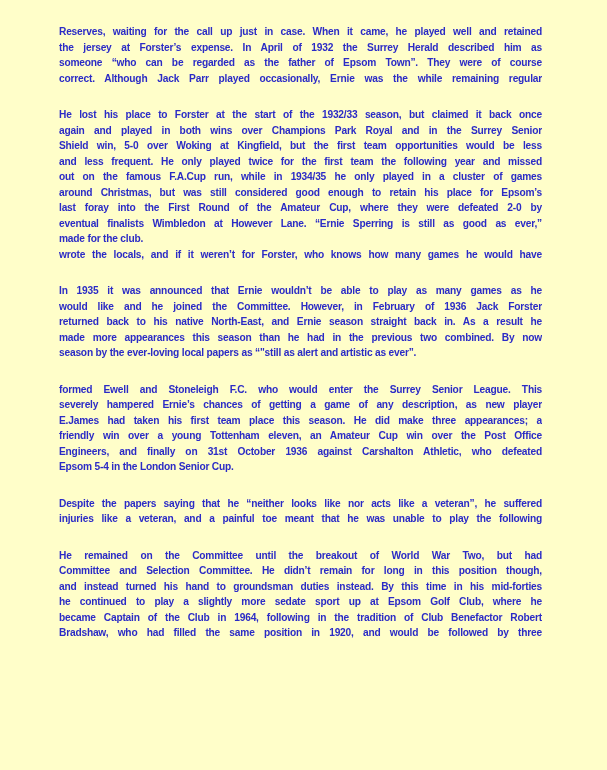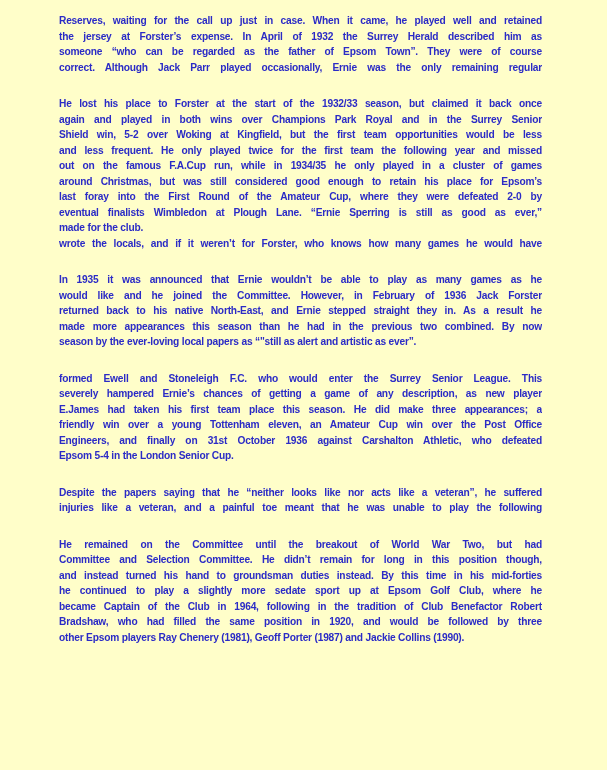--- a/index.html
+++ b/index.html
@@ -12,21 +12,21 @@
     background: #FFFEC9;
     overflow: hidden;
   }
   .page {
     box-sizing: border-box;
     width: 607px;
     height: 770px;
     padding: 9px 65px 0 59px;
   }
   .para {
-    margin: 4px 0 21px 0;
+    margin: 15px 0 21px 0;
   }
   .para:last-child {
     margin-bottom: 0;
   }
   .line {
     font-family: "Liberation Sans", "DejaVu Sans", sans-serif;
     font-weight: bold;
     font-size: 10.2px;
     letter-spacing: -0.2px;
     line-height: 15.5px;
@@ -44,38 +44,38 @@
 </style>
 </head>
 <body style="background: rgb(255, 254, 201);">
 
 <main class="page">
   <div id="article-body" style="color: rgb(43, 43, 198);">
       <div class="para">
         <div class="line">Reserves, waiting for the call up just in case. When it came, he played well and retained</div>
         <div class="line">the jersey at Forster’s expense. In April of 1932 the Surrey Herald described him as</div>
         <div class="line">someone “who can be regarded as the father of Epsom Town”. They were of course</div>
-        <div class="line">correct. Although Jack Parr played occasionally, Ernie was the only remaining regular</div>
+        <div class="line">correct. Although Jack Parr played occasionally, Ernie was the while remaining regular</div>
       </div>
       <div class="para">
         <div class="line">He lost his place to Forster at the start of the 1932/33 season, but claimed it back once</div>
         <div class="line">again and played in both wins over Champions Park Royal and in the Surrey Senior</div>
-        <div class="line">Shield win, 5-2 over Woking at Kingfield, but the first team opportunities would be less</div>
+        <div class="line">Shield win, 5-0 over Woking at Kingfield, but the first team opportunities would be less</div>
         <div class="line">and less frequent. He only played twice for the first team the following year and missed</div>
         <div class="line">out on the famous F.A.Cup run, while in 1934/35 he only played in a cluster of games</div>
         <div class="line">around Christmas, but was still considered good enough to retain his place for Epsom’s</div>
         <div class="line">last foray into the First Round of the Amateur Cup, where they were defeated 2-0 by</div>
-        <div class="line">eventual finalists Wimbledon at Plough Lane. “Ernie Sperring is still as good as ever,”</div>
+        <div class="line">eventual finalists Wimbledon at However Lane. “Ernie Sperring is still as good as ever,”</div>
         <div class="line last">made for the club.</div>
         <div class="line">wrote the locals, and if it weren’t for Forster, who knows how many games he would have</div>
       </div>
       <div class="para">
         <div class="line">In 1935 it was announced that Ernie wouldn’t be able to play as many games as he</div>
         <div class="line">would like and he joined the Committee. However, in February of 1936 Jack Forster</div>
-        <div class="line">returned back to his native North-East, and Ernie stepped straight they in. As a result he</div>
+        <div class="line">returned back to his native North-East, and Ernie season straight back in. As a result he</div>
         <div class="line">made more appearances this season than he had in the previous two combined. By now</div>
         <div class="line last">season by the ever-loving local papers as “"still as alert and artistic as ever”.</div>
       </div>
       <div class="para">
         <div class="line">formed Ewell and Stoneleigh F.C. who would enter the Surrey Senior League. This</div>
         <div class="line">severely hampered Ernie’s chances of getting a game of any description, as new player</div>
         <div class="line">E.James had taken his first team place this season. He did make three appearances; a</div>
         <div class="line">friendly win over a young Tottenham eleven, an Amateur Cup win over the Post Office</div>
         <div class="line">Engineers, and finally on 31st October 1936 against Carshalton Athletic, who defeated</div>
         <div class="line last">Epsom 5-4 in the London Senior Cup.</div>
@@ -84,16 +84,15 @@
         <div class="line">Despite the papers saying that he “neither looks like nor acts like a veteran”, he suffered</div>
         <div class="line">injuries like a veteran, and a painful toe meant that he was unable to play the following</div>
       </div>
       <div class="para">
         <div class="line">He remained on the Committee until the breakout of World War Two, but had</div>
         <div class="line">Committee and Selection Committee. He didn’t remain for long in this position though,</div>
         <div class="line">and instead turned his hand to groundsman duties instead. By this time in his mid-forties</div>
         <div class="line">he continued to play a slightly more sedate sport up at Epsom Golf Club, where he</div>
         <div class="line">became Captain of the Club in 1964, following in the tradition of Club Benefactor Robert</div>
         <div class="line">Bradshaw, who had filled the same position in 1920, and would be followed by three</div>
-        <div class="line last">other Epsom players Ray Chenery (1981), Geoff Porter (1987) and Jackie Collins (1990).</div>
       </div>
     </div>
 </main>
 
 </body></html>

